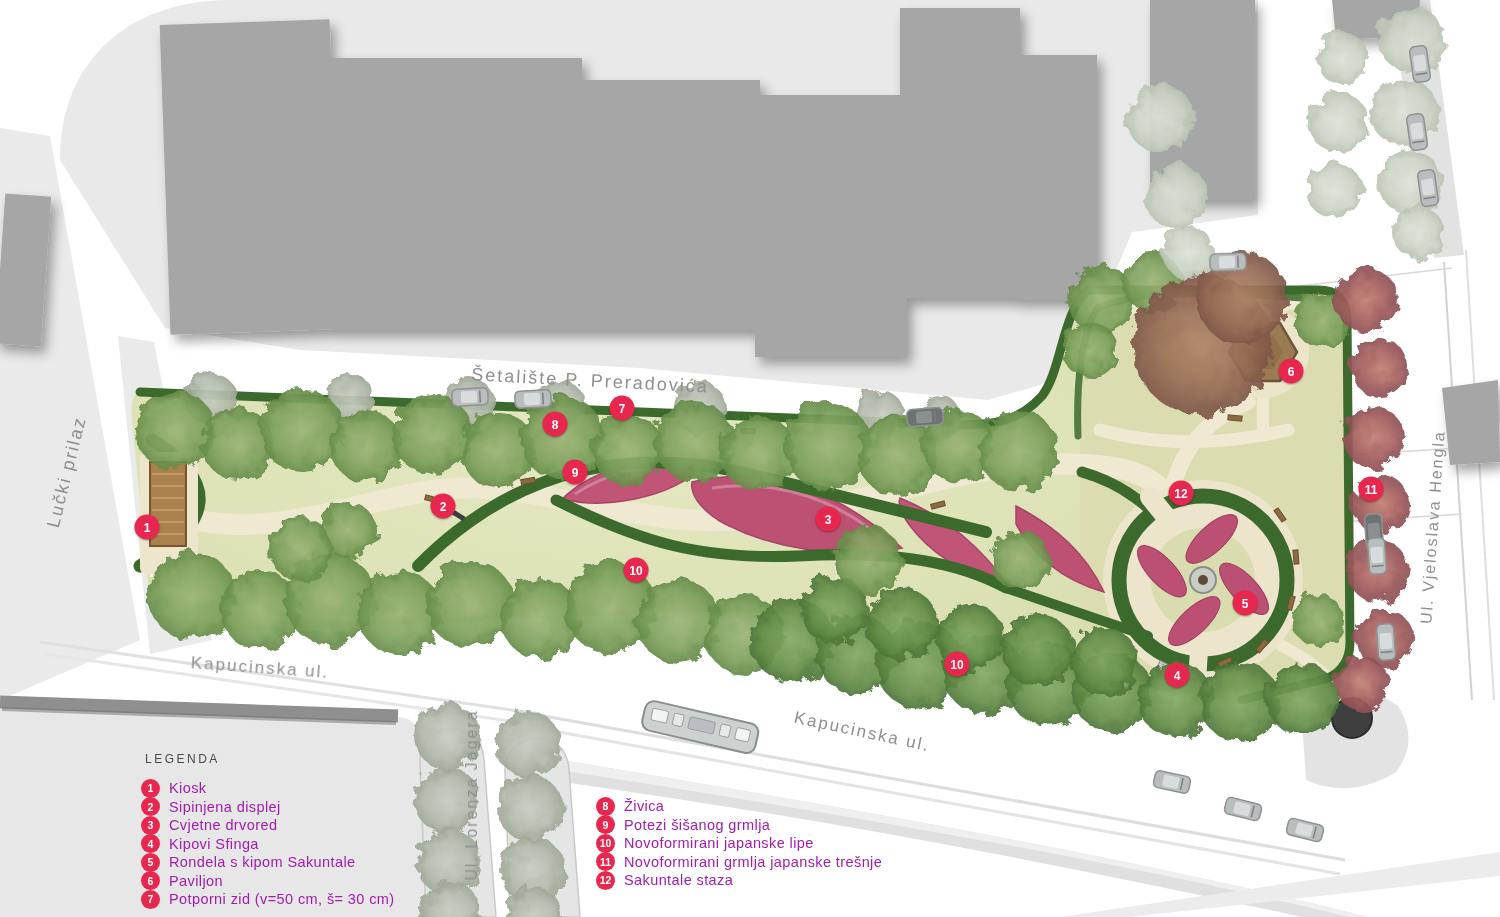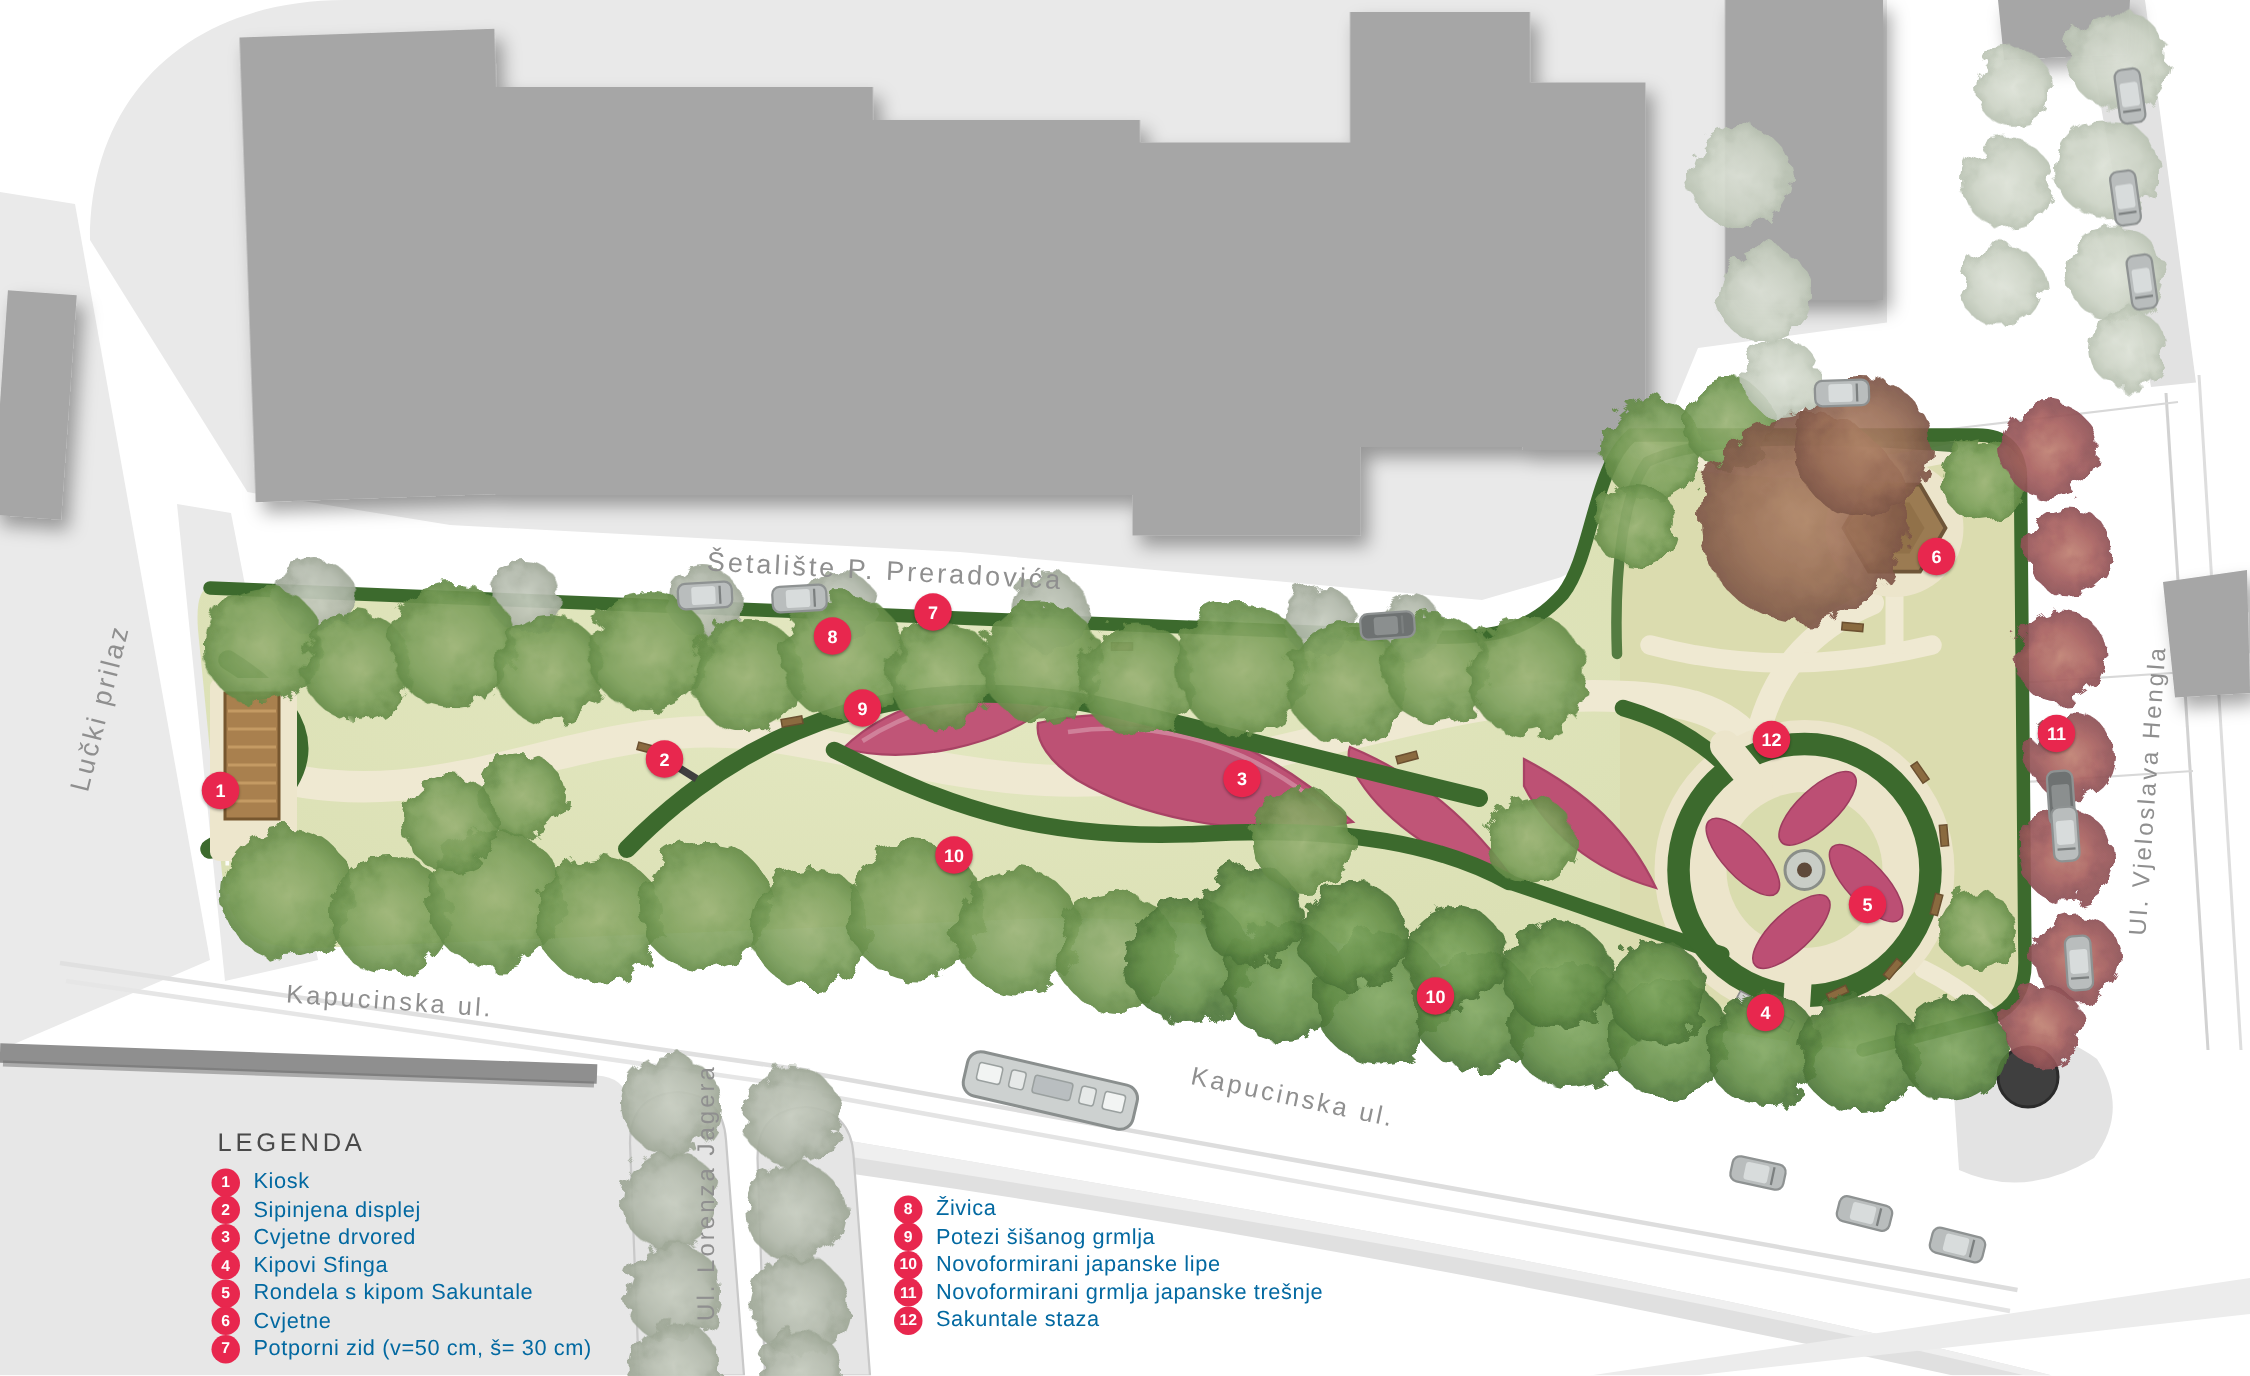--- a/index.html
+++ b/index.html
@@ -6,30 +6,30 @@
   #plan{position:relative;width:1500px;height:917px;overflow:hidden;background:#ffffff;
         font-family:"Liberation Sans","DejaVu Sans",sans-serif;}
   #plan svg{position:absolute;left:0;top:0;}
   .street-label{position:absolute;color:#8f8f8f;letter-spacing:2px;white-space:nowrap;
         transform:translate(-50%,-50%);pointer-events:none;}
   .marker{position:absolute;width:25px;height:25px;border-radius:50%;
         background:#e8274e;color:#ffffff;font-weight:bold;font-size:12px;
         display:flex;align-items:center;justify-content:center;
         transform:translate(-50%,-50%);box-shadow:0 1px 2px rgba(0,0,0,0.35);}
   #legend{position:absolute;left:0;top:0;width:100%;height:100%;pointer-events:none;}
-  .legend-title{position:absolute;left:145px;top:752px;font-size:17px;color:#4a4a4a;
+  .legend-title{position:absolute;left:145px;top:752px;font-size:12px;color:#4a4a4a;
         letter-spacing:2.5px;}
   .legend-col{position:absolute;display:flex;flex-direction:column;gap:4.5px;}
   .legend-col.c1{left:141px;top:781px;}
   .legend-col.c2{left:596px;top:799px;}
   .legend-row{display:flex;align-items:center;gap:9px;height:14px;}
   .legend-badge{width:19px;height:19px;min-width:19px;border-radius:50%;background:#e8274e;
         color:#fff;font-size:10.5px;font-weight:bold;display:flex;align-items:center;
         justify-content:center;}
-  .legend-label{font-size:14.5px;color:#0369a1;letter-spacing:0.4px;white-space:nowrap;}
+  .legend-label{font-size:14.5px;color:#a21caf;letter-spacing:0.4px;white-space:nowrap;}
 </style>
 </head>
 <body>
 
 <div id="plan">
 
 <svg id="site-svg" width="1500" height="917" viewBox="0 0 1500 917">
   <defs>
     <filter id="rough" x="-30%" y="-30%" width="160%" height="160%">
       <feTurbulence type="fractalNoise" baseFrequency="0.07" numOctaves="3" result="n"></feTurbulence>
@@ -415,21 +415,21 @@
         <div class="legend-row">
           <span class="legend-badge" style="background: rgb(232, 39, 78);">4</span>
           <span class="legend-label">Kipovi Sfinga</span>
         </div>
         <div class="legend-row">
           <span class="legend-badge" style="background: rgb(232, 39, 78);">5</span>
           <span class="legend-label">Rondela s kipom Sakuntale</span>
         </div>
         <div class="legend-row">
           <span class="legend-badge" style="background: rgb(232, 39, 78);">6</span>
-          <span class="legend-label">Cvjetne</span>
+          <span class="legend-label">Paviljon</span>
         </div>
         <div class="legend-row">
           <span class="legend-badge" style="background: rgb(232, 39, 78);">7</span>
           <span class="legend-label">Potporni zid (v=50 cm, š= 30 cm)</span>
         </div>
       </div>
     <div class="legend-col c2">
         <div class="legend-row">
           <span class="legend-badge" style="background: rgb(232, 39, 78);">8</span>
           <span class="legend-label">Živica</span>

